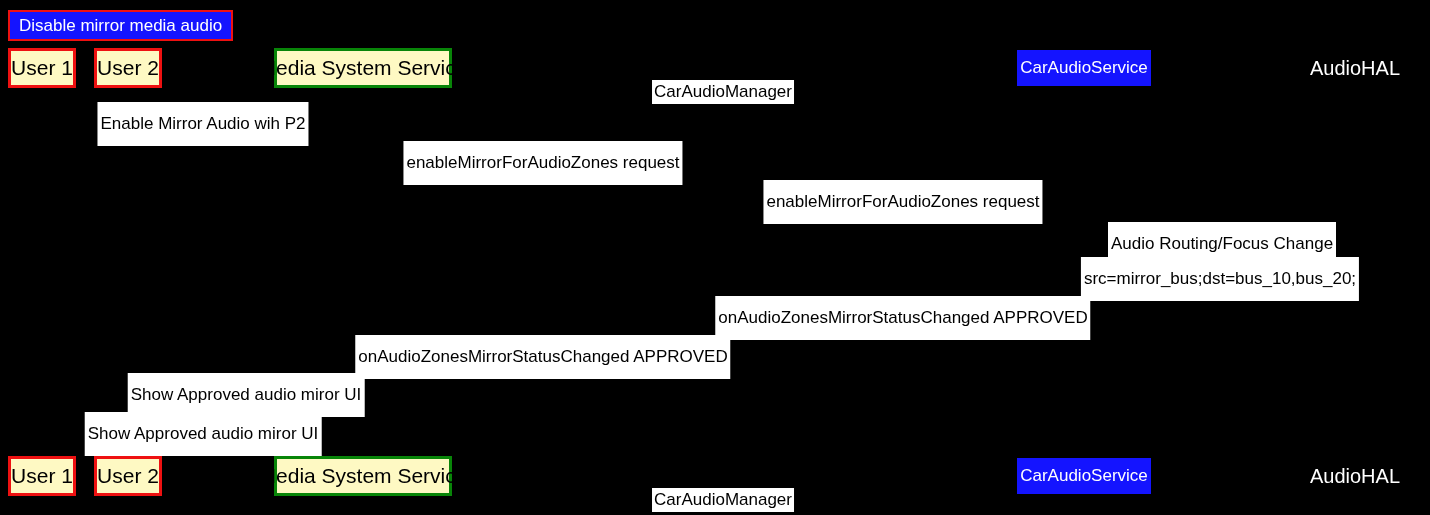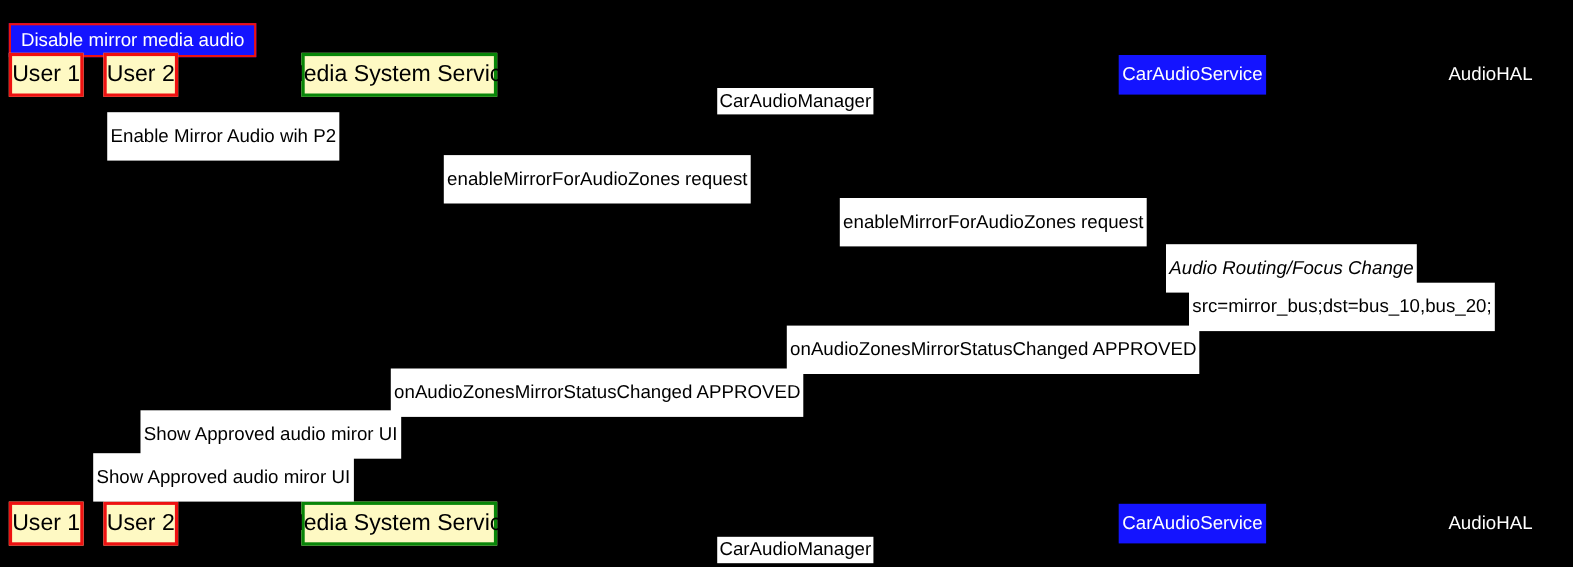--- a/index.html
+++ b/index.html
@@ -59,21 +59,21 @@
     font-size: 17px;
     line-height: 24px;
     padding: 0 2px;
     white-space: nowrap;
     transform: translateX(-50%);
     margin-top: 24px;
   }
   .participant-text {
     position: absolute;
     color: #ffffff;
-    font-size: 17px;
+    font-size: 20px;
     line-height: 24px;
     white-space: nowrap;
     transform: translateX(-50%);
     text-align: center;
   }
   .lifeline {
     position: absolute;
     width: 1px;
     background: #000000;
   }
@@ -106,21 +106,21 @@
     padding: 12px 3px;
     white-space: nowrap;
     transform: translateX(-50%);
   }
   .msg-label.no-center { transform: none; }
 </style>
 </head>
 <body>
 
 <div class="stage">
-  <div class="diagram-title" style="background: rgb(20, 20, 255); border-color: rgb(238, 17, 17); margin-top: 11px;">Disable mirror media audio</div>
+  <div class="diagram-title" style="background: rgb(20, 20, 255); border-color: rgb(238, 17, 17);">Disable mirror media audio</div>
   <div id="layers">
       <div class="lifeline" style="left: 41.5px; top: 88px; height: 368px;"></div>
       <div class="lifeline" style="left: 127.5px; top: 88px; height: 368px;"></div>
       <div class="lifeline" style="left: 362.5px; top: 88px; height: 368px;"></div>
       <div class="lifeline" style="left: 722.5px; top: 88px; height: 368px;"></div>
       <div class="lifeline" style="left: 1083.5px; top: 88px; height: 368px;"></div>
       <div class="lifeline" style="left: 1354.5px; top: 88px; height: 368px;"></div>
       <div class="participant-box" style="left: 8px; top: 48px; width: 62px; border-color: rgb(238, 17, 17);">User 1</div>
       <div class="participant-box" style="left: 94px; top: 48px; width: 62px; border-color: rgb(238, 17, 17);">User 2</div>
       <div class="participant-box" style="left: 274px; top: 48px; width: 172px; border-color: rgb(8, 133, 8);">Media System Service</div>
@@ -154,15 +154,15 @@
       <div class="msg-line h-dash" style="top: 396px; left: 142px; width: 221px;"></div>
       <div class="msg-head left" style="left: 128px; top: 391px;"></div>
       <div class="msg-label" style="left: 246px; top: 373px;">Show Approved audio miror UI</div>
       <div class="msg-line h-dash" style="top: 435px; left: 56px; width: 307px;"></div>
       <div class="msg-head left" style="left: 42px; top: 430px;"></div>
       <div class="msg-label" style="left: 203px; top: 412px;">Show Approved audio miror UI</div>
       <div class="msg-line h-dash" style="left: 1086px; top: 216px; width: 20px; height: 4px;"></div>
       <div class="msg-line v-dash" style="left: 1102px; top: 216px; height: 36px;"></div>
       <div class="msg-line h-dash" style="left: 1097px; top: 248px; width: 9px; height: 4px;"></div>
       <div class="msg-head left" style="left: 1083px; top: 244px;"></div>
-      <div class="msg-label no-center" style="left: 1060px; top: 222px; font-style: italic;">Audio Routing/Focus Change</div>
+      <div class="msg-label no-center" style="left: 1108px; top: 222px;">Audio Routing/Focus Change</div>
     </div>
 </div>
 
 </body></html>

